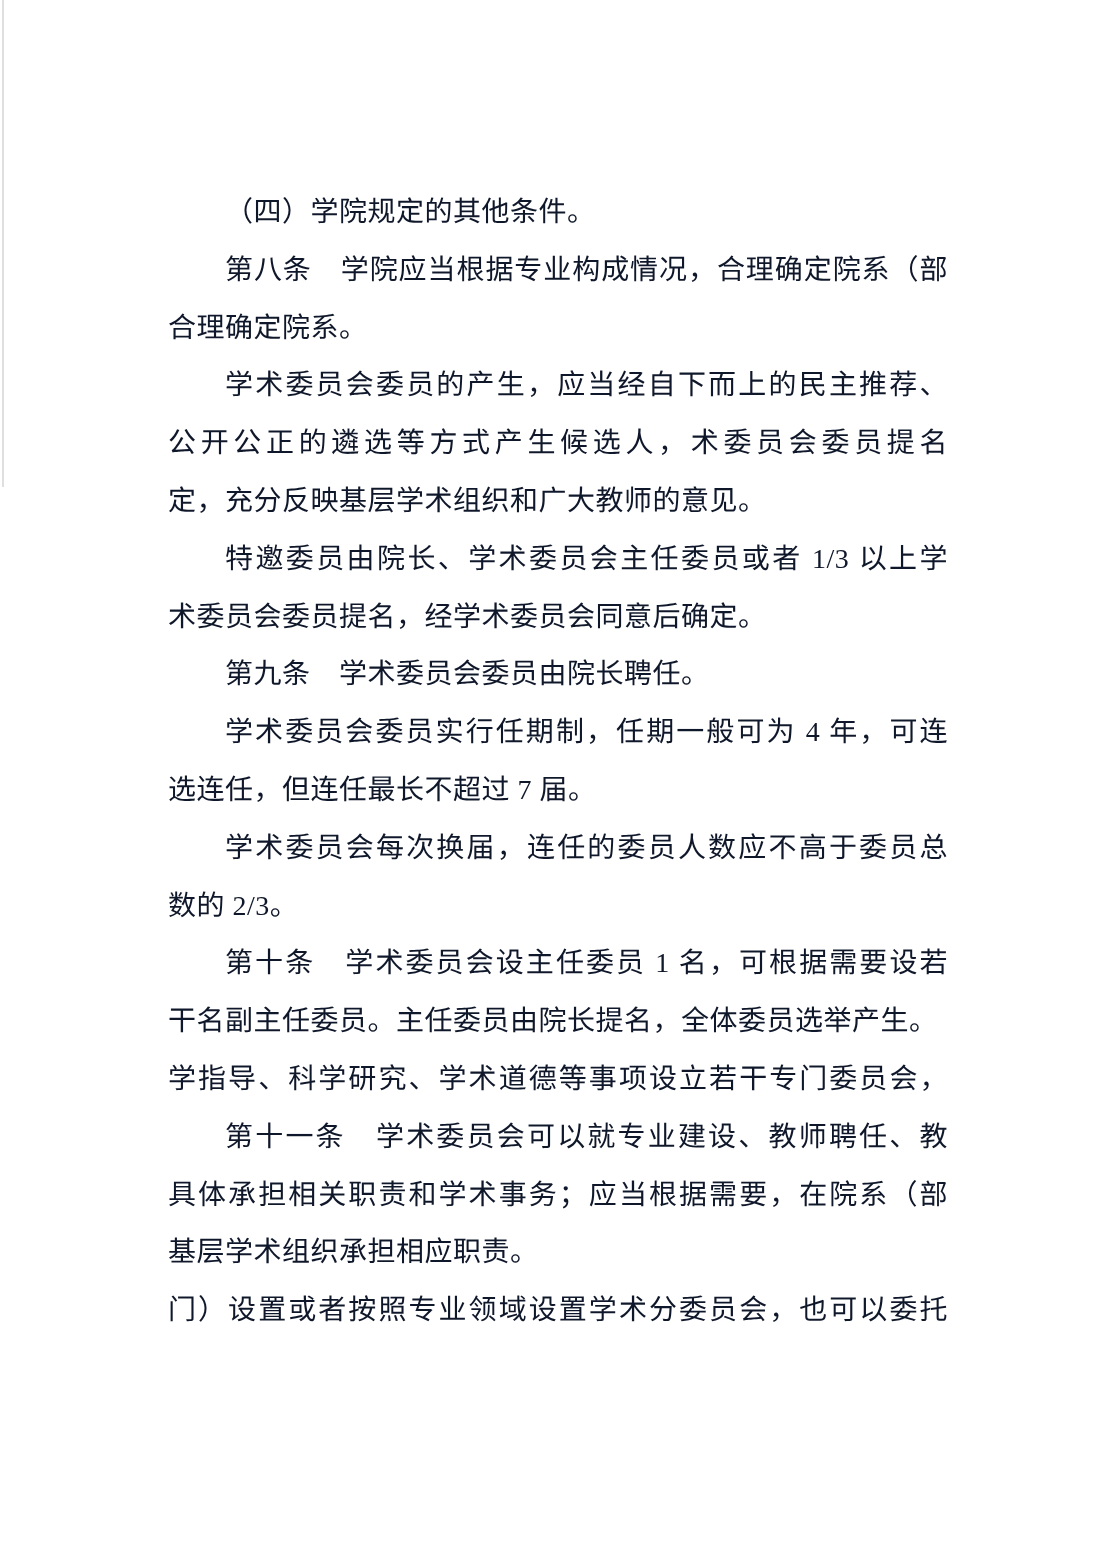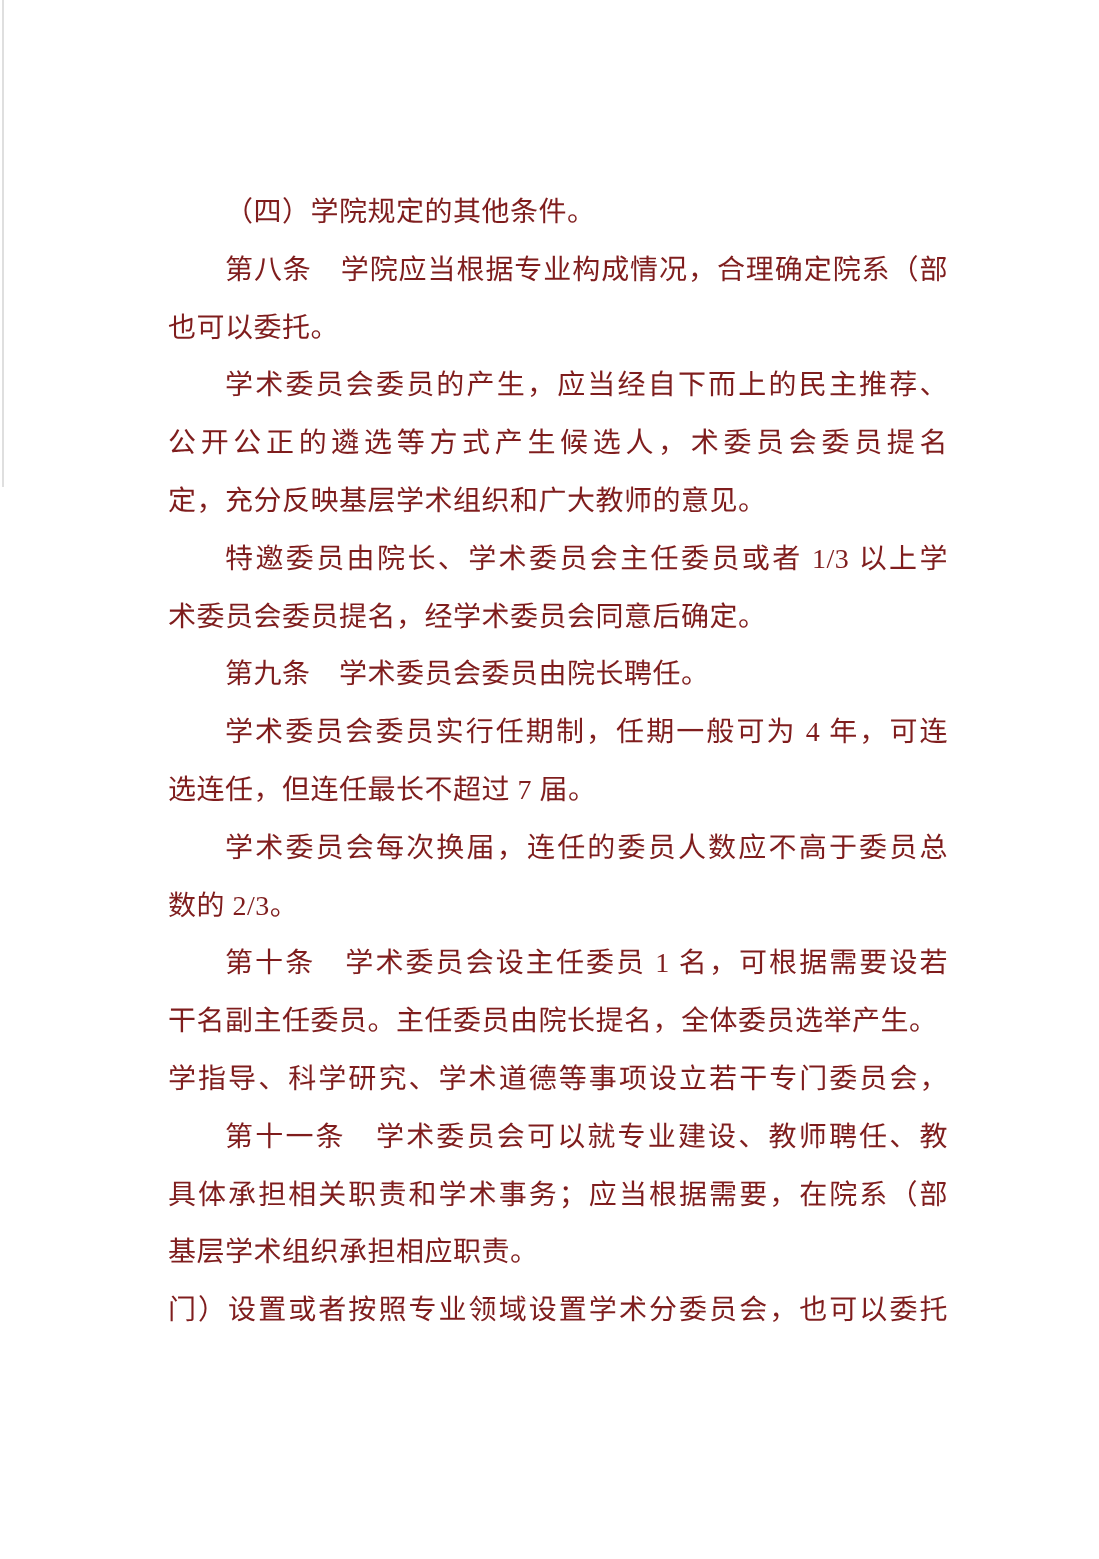--- a/index.html
+++ b/index.html
@@ -52,24 +52,24 @@
     text-align: justify;
     text-align-last: justify;
     text-justify: inter-character;
   }
 </style>
 </head>
 <body style="background: rgb(255, 255, 255);">
 
 <div class="page">
   <div class="scan-artifact" style="background: rgb(217, 217, 217);"></div>
-  <div class="text-block" style="color: #7f1d1d;">
+  <div class="text-block" style="color: #0f172a;">
       <div class="line indent">（四）学院规定的其他条件。</div>
       <div class="line indent fill">第八条　学院应当根据专业构成情况，合理确定院系（部</div>
-      <div class="line">也可以委托。</div>
+      <div class="line">合理确定院系。</div>
       <div class="line indent fill">学术委员会委员的产生，应当经自下而上的民主推荐、</div>
       <div class="line fill">公开公正的遴选等方式产生候选人，术委员会委员提名</div>
       <div class="line">定，充分反映基层学术组织和广大教师的意见。</div>
       <div class="line indent fill">特邀委员由院长、学术委员会主任委员或者 1/3 以上学</div>
       <div class="line">术委员会委员提名，经学术委员会同意后确定。</div>
       <div class="line indent">第九条　学术委员会委员由院长聘任。</div>
       <div class="line indent fill">学术委员会委员实行任期制，任期一般可为 4 年，可连</div>
       <div class="line">选连任，但连任最长不超过 7 届。</div>
       <div class="line indent fill">学术委员会每次换届，连任的委员人数应不高于委员总</div>
       <div class="line">数的 2/3。</div>

